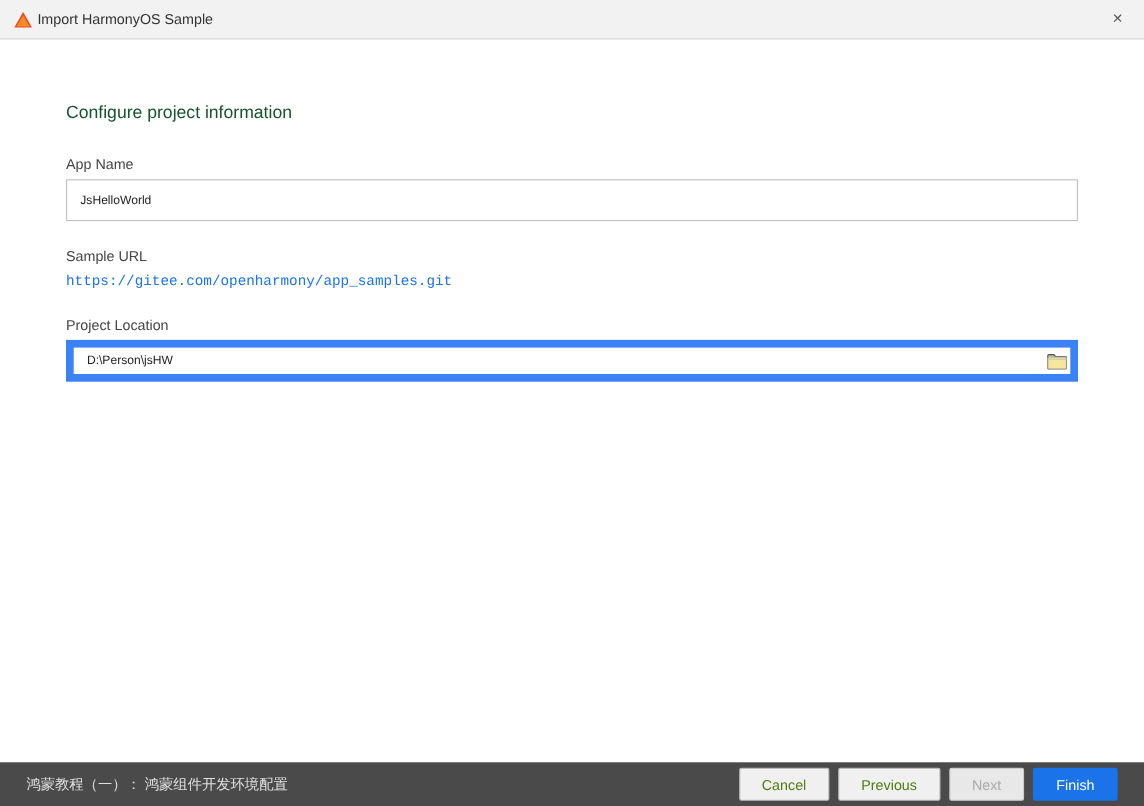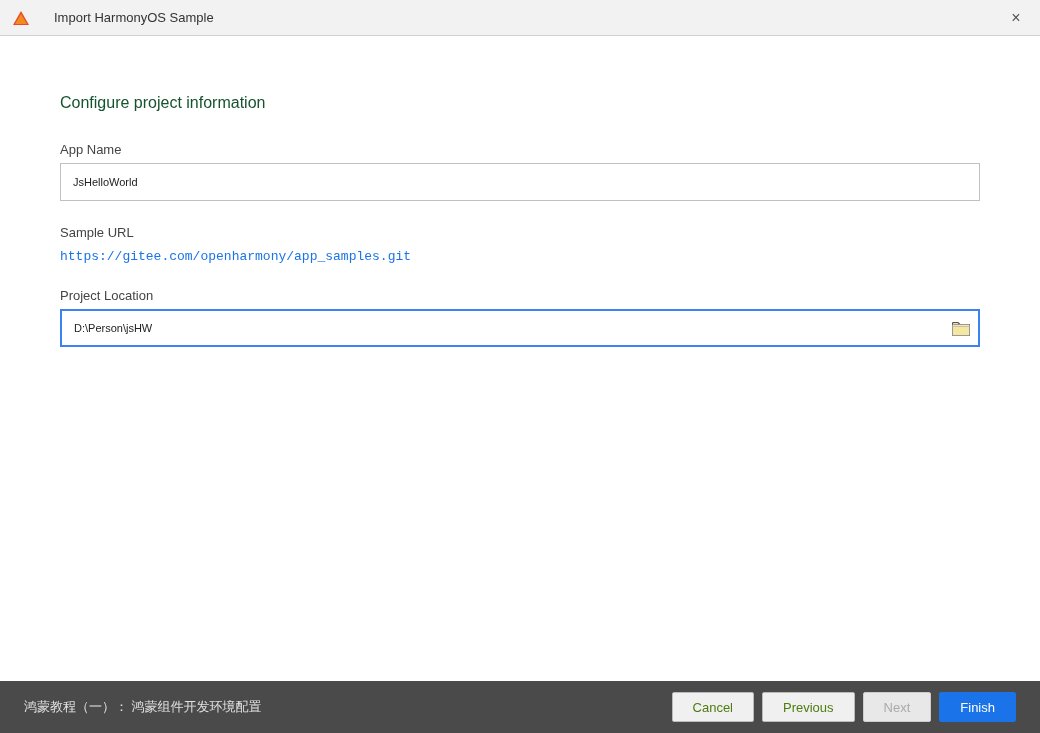--- a/index.html
+++ b/index.html
@@ -27,21 +27,21 @@
       display: flex;
       align-items: center;
       justify-content: space-between;
       padding: 0 12px;
       height: 36px;
       flex-shrink: 0;
     }
     .title-bar-left {
       display: flex;
       align-items: center;
-      gap: 24px;
+      gap: 4px;
     }
     .title-bar-text {
       font-size: 13px;
       color: #333;
     }
     .close-btn {
       width: 24px;
       height: 24px;
       display: flex;
       align-items: center;
@@ -89,40 +89,40 @@
       text-decoration: none;
       font-family: Liberation Mono, monospace;
     }
     .input-with-icon {
       position: relative;
       display: flex;
       align-items: center;
     }
     .input-with-icon .text-input {
       padding-right: 40px;
-      border: 2px solid #3b82f6;
+      border: 7px solid #3b82f6;
     }
     .folder-icon-btn {
       position: absolute;
       right: 0;
       top: 0;
       height: 38px;
       width: 38px;
       border: none;
       background: transparent;
       cursor: pointer;
       display: flex;
       align-items: center;
       justify-content: center;
       color: #555;
       font-size: 16px;
     }
     .bottom-bar {
       background: #4a4a4a;
-      height: 52px;
+      height: 40px;
       display: flex;
       align-items: center;
       justify-content: space-between;
       padding: 0 24px;
       flex-shrink: 0;
     }
     .bottom-bar-left {
       font-size: 13px;
       color: #e0e0e0;
     }

